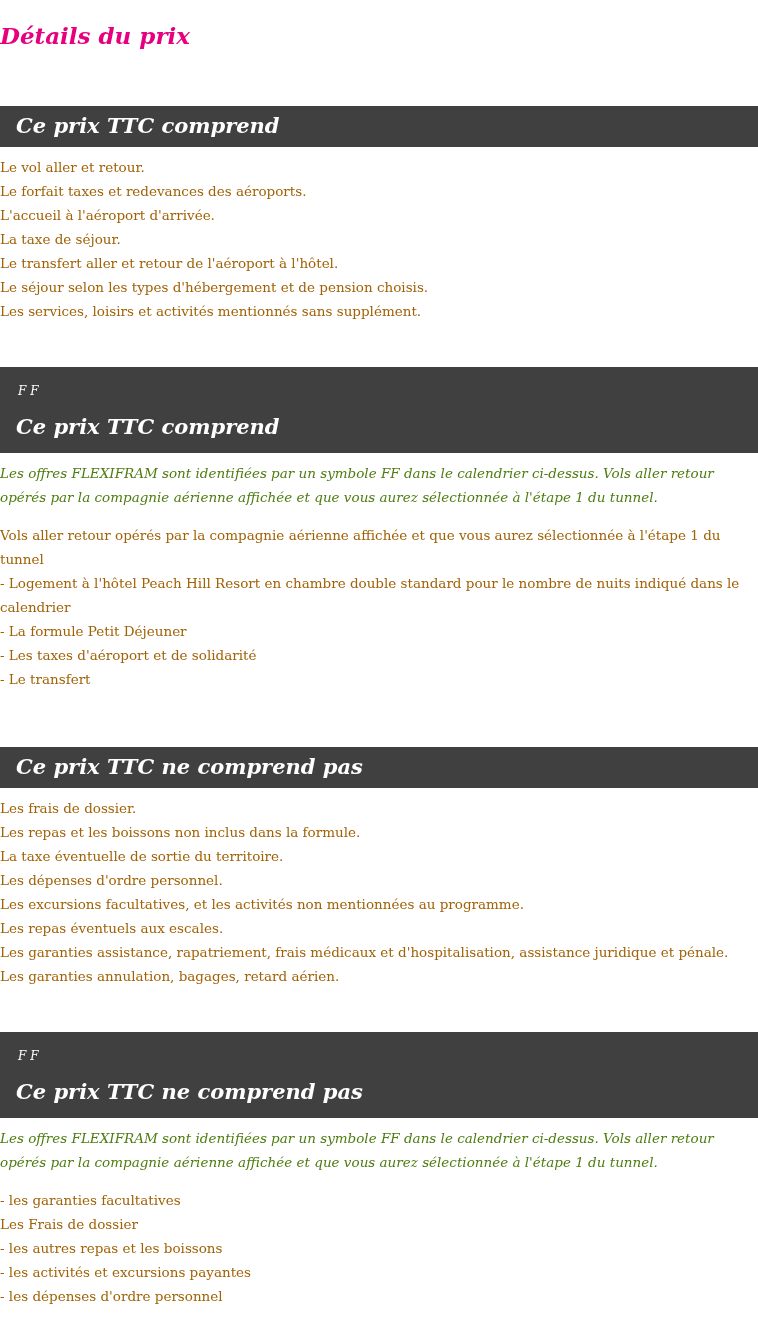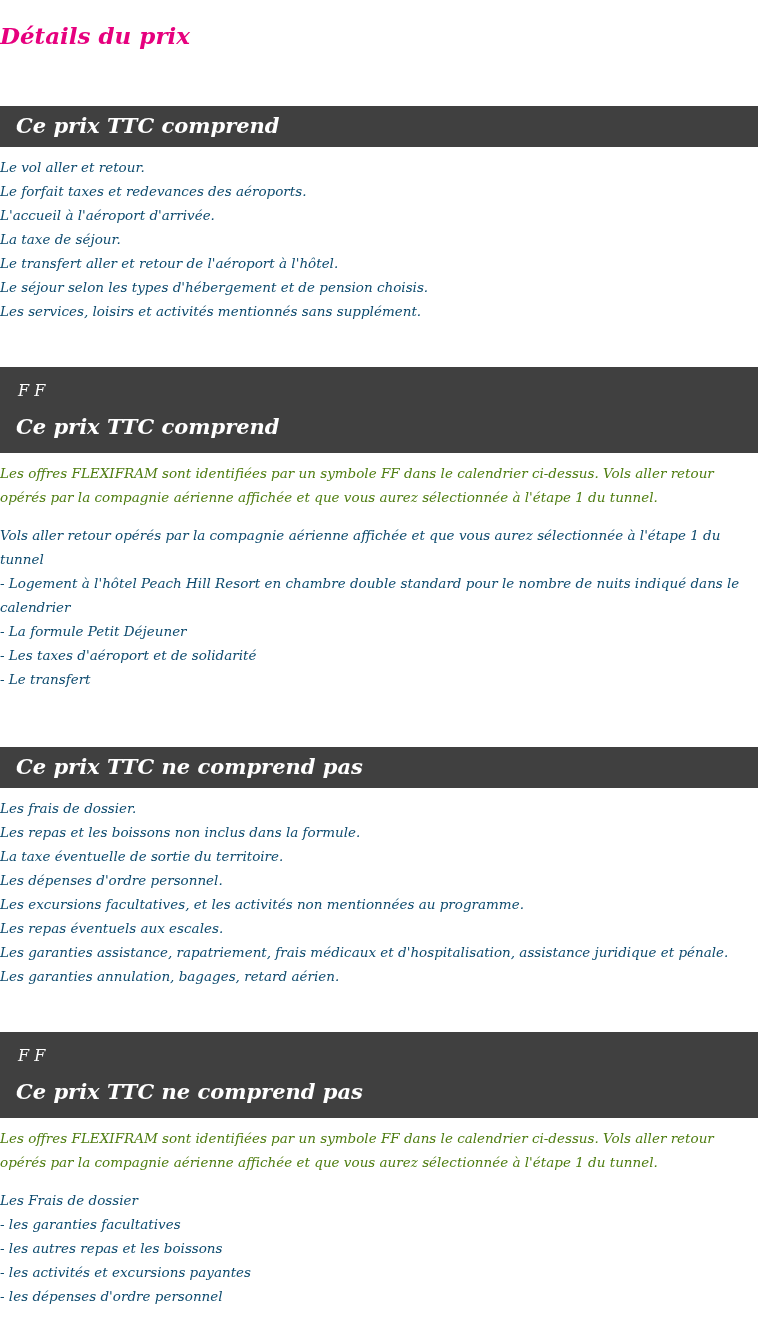--- a/index.html
+++ b/index.html
@@ -41,43 +41,42 @@
   }
   .band.simple {
     padding: 8px 0 9px 16px;
   }
   .band.tall {
     padding: 16px 0 14px 16px;
   }
   .band-ff {
     font-family: "DejaVu Serif", serif;
     font-style: italic;
-    font-size: 16px;
+    font-size: 12px;
     color: #ffffff;
     line-height: 16px;
     margin: 0 0 16px 2px;
   }
   .band-title {
     font-family: "DejaVu Serif", serif;
     font-style: italic;
     font-weight: bold;
     font-size: 21px;
     line-height: 24px;
     margin: 0;
     color: #ffffff;
   }
   .body-block {
     padding: 8px 0 0 0;
   }
   .line {
     font-family: "DejaVu Serif", serif;
-    font-style: italic;
     font-size: 13.5px;
     line-height: 24px;
-    color: #0c4a6e;
+    color: #a16207;
     margin: 0;
     padding: 0 10px 0 0;
   }
   .para {
     font-family: "DejaVu Serif", serif;
     font-style: italic;
     font-size: 13.5px;
     line-height: 24px;
     color: #4d7c0f;
     margin: 0 0 0 0;
@@ -150,21 +149,21 @@
   <div class="gap-lg"></div>
 
   <div class="section">
     <div class="band tall">
       <div class="band-ff">F F</div>
       <div class="band-title">Ce prix TTC ne comprend pas</div>
     </div>
     <div class="body-block">
       <p class="para">Les offres FLEXIFRAM sont identifiées par un symbole FF dans le calendrier ci-dessus. Vols aller retour opérés par la compagnie aérienne affichée et que vous aurez sélectionnée à l'étape 1 du tunnel.</p>
       <div class="gap-sm"></div>
+      <p class="line">- les garanties facultatives</p>
       <p class="line">Les Frais de dossier</p>
-      <p class="line">- les garanties facultatives</p>
       <p class="line">- les autres repas et les boissons</p>
       <p class="line">- les activités et excursions payantes</p>
       <p class="line">- les dépenses d'ordre personnel</p>
     </div>
   </div>
 
 </div>
 
 </body></html>

